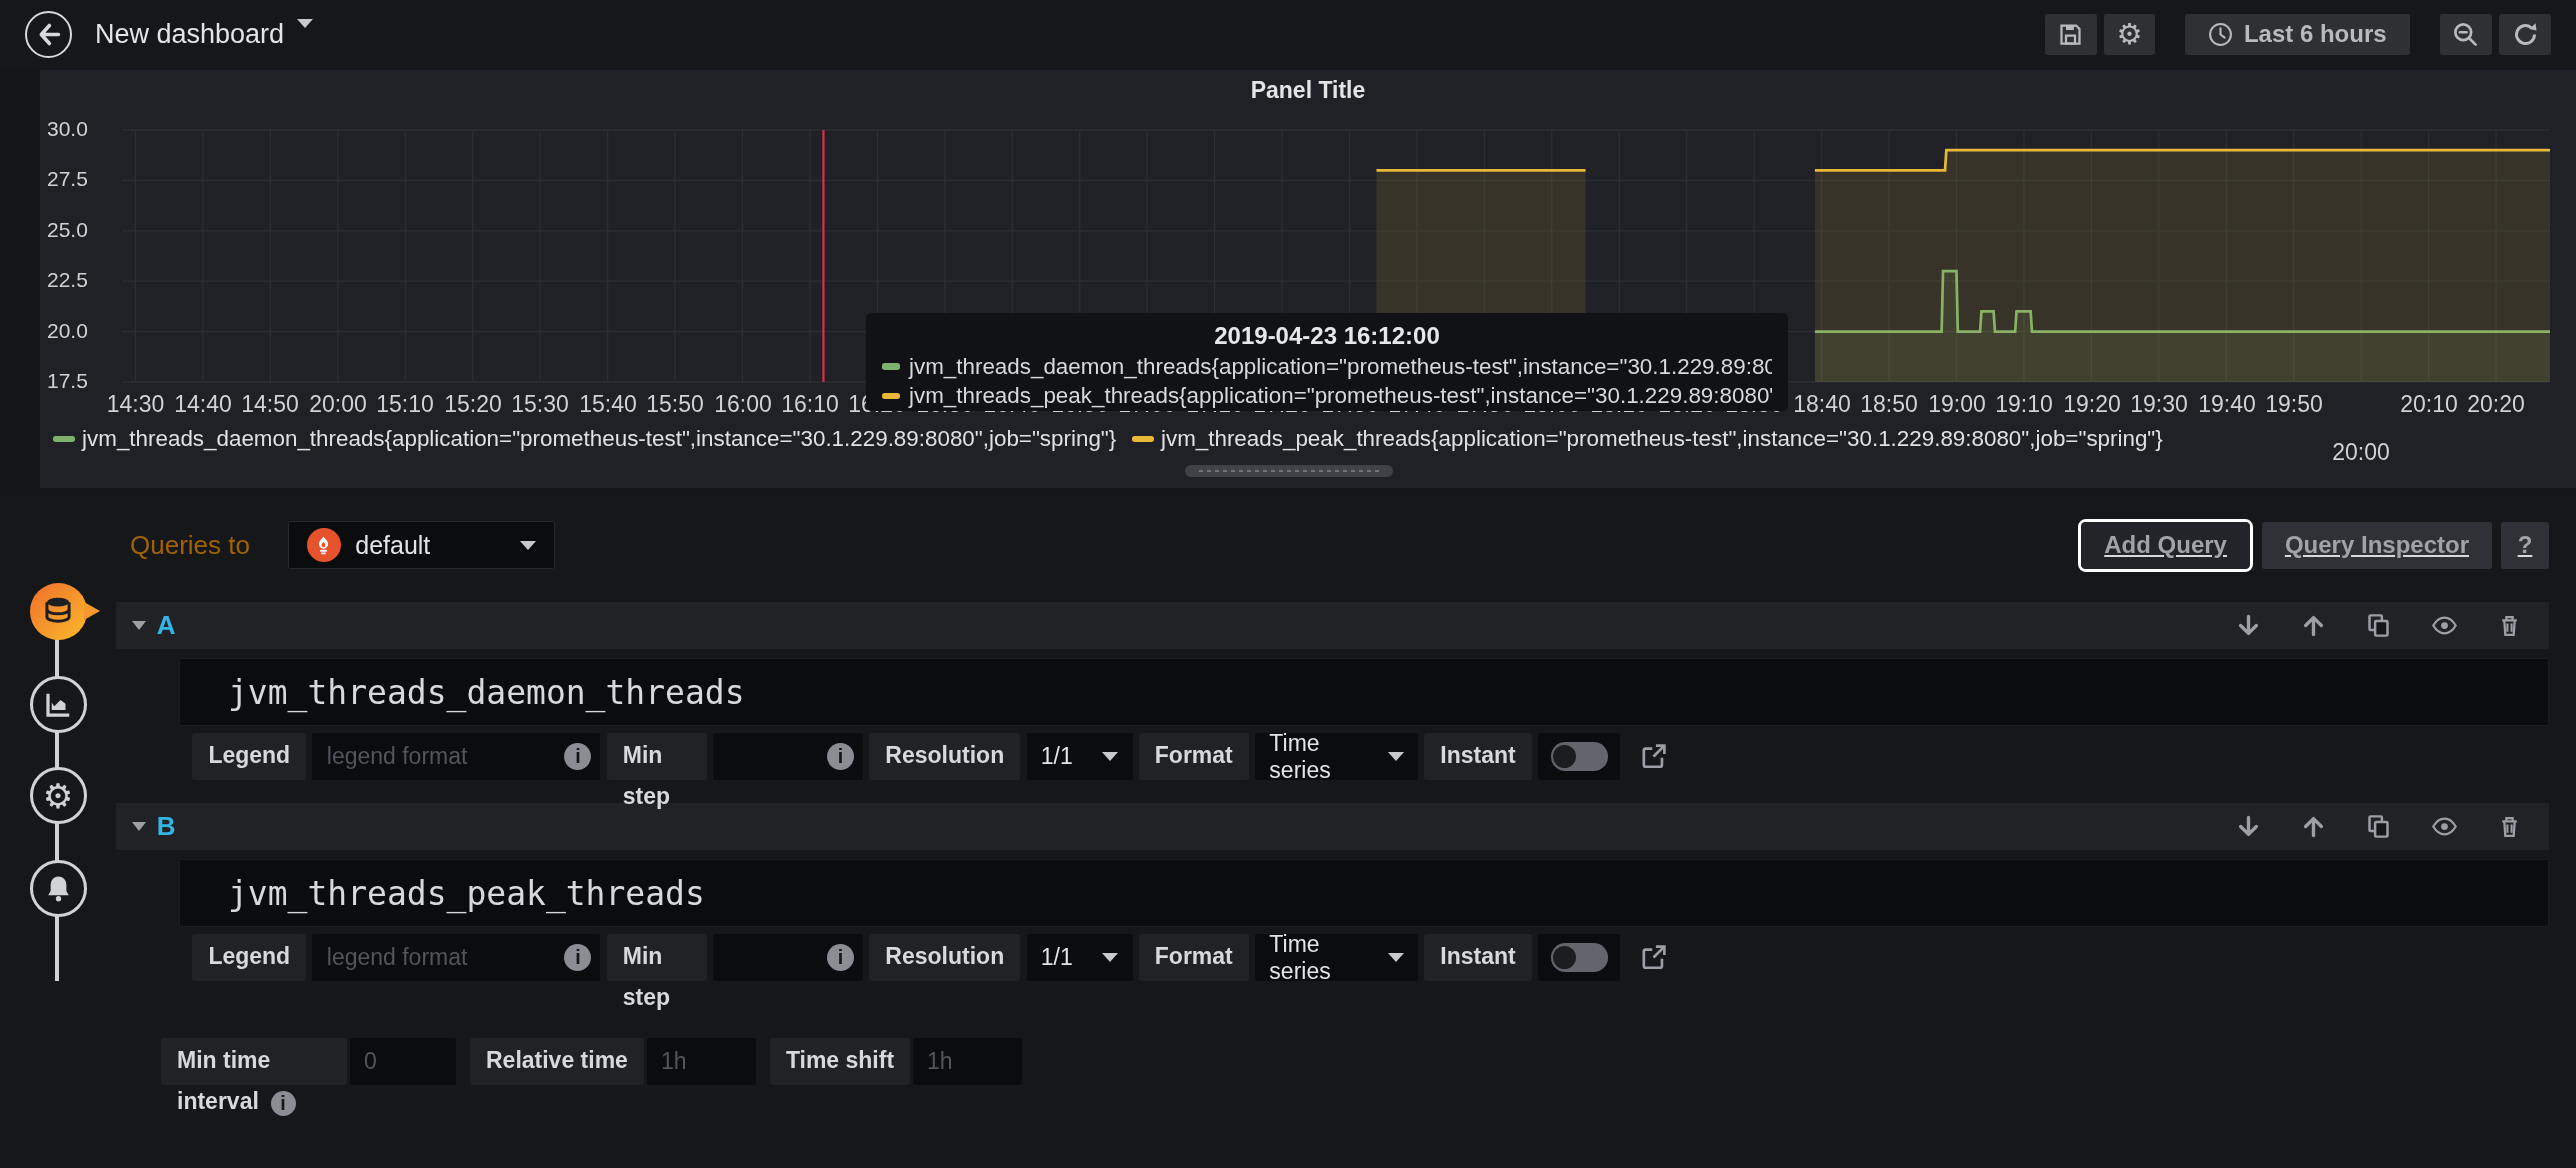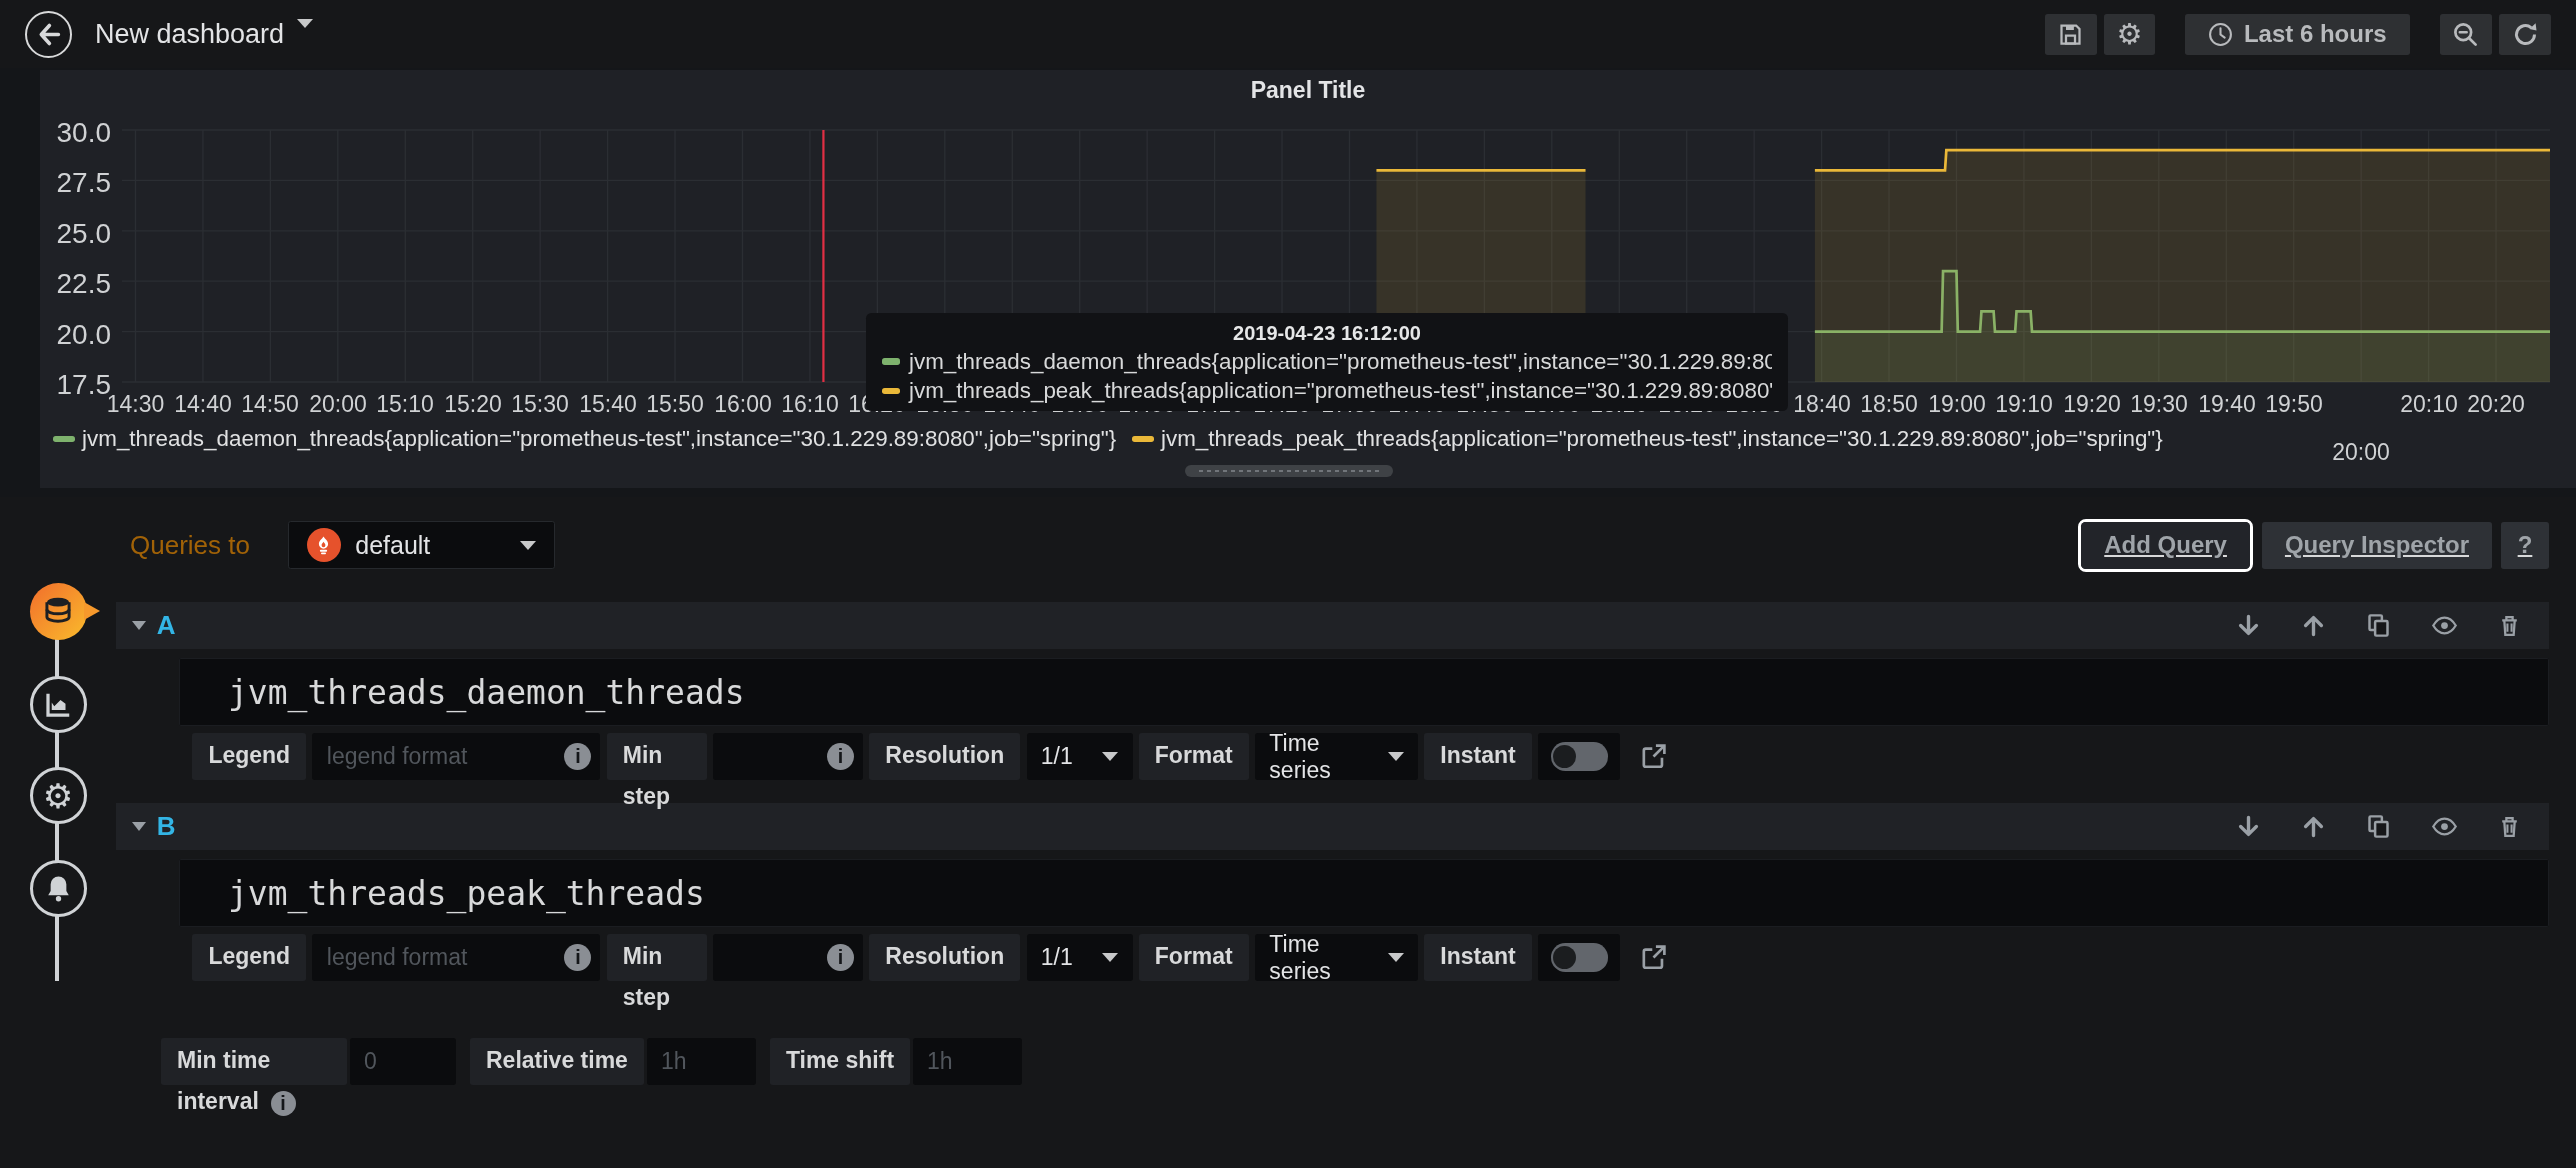--- a/index.html
+++ b/index.html
@@ -20,30 +20,30 @@
              display:flex; align-items:center; justify-content:center; padding:0 12.5px; gap:10.7px;
              font-size:24px; font-weight:bold; cursor:pointer; }
   .nav-btn.time { margin:0 23px; padding:0 23px; }
 
   
   .panel { position:absolute; left:40px; top:70px; width:2536px; height:418px; background:#1f2126; }
   .panel-title { position:absolute; left:0; top:7.2px; width:100%; text-align:center;
                  font-size:23px; font-weight:bold; color:#e3e4e6; }
   .chart-wrap { position:absolute; left:82px; top:60px; width:2428px; height:252px; }
   .chart-wrap svg.plot { position:absolute; left:0; top:0; width:100%; height:100%; overflow:visible; }
-  .y-tick { position:absolute; left:-75px; width:64px; text-align:right; font-size:28px; color:#d0d2d4; }
+  .y-tick { position:absolute; left:-75px; width:64px; text-align:left; font-size:21px; color:#d0d2d4; }
   .x-tick { position:absolute; top:261px; width:90px; margin-left:-45px; text-align:center;
             font-size:23px; color:#d0d2d4; }
   .legend-row { position:absolute; left:13.4px; top:356px; display:flex; gap:16px; align-items:center;
                 font-size:22.4px; color:#e0e1e2; white-space:nowrap; }
   .legend-item { display:flex; align-items:center; gap:7.2px; cursor:pointer; }
   .legend-dash { width:21.5px; height:6.3px; border-radius:2.7px; display:inline-block; }
   .tooltip { position:absolute; left:826px; top:243px; width:922px; height:98px; background:#111215;
              border-radius:5.4px; z-index:6; padding:9px 16px; pointer-events:none; }
-  .tooltip .tt-time { text-align:center; font-size:20px; font-weight:bold; color:#e6e7e8; }
+  .tooltip .tt-time { text-align:center; font-size:24px; font-weight:bold; color:#e6e7e8; }
   .tooltip .tt-row { display:flex; align-items:center; gap:9px; font-size:22.4px; color:#d8d9da;
                      margin-top:3.6px; white-space:nowrap; overflow:hidden; }
   .tt-dash { width:18px; height:6.3px; border-radius:2.7px; flex:none; }
   .resize-handle { position:absolute; left:1145px; top:395px; width:208px; height:11.6px; border-radius:6.3px;
                    background:#3f4246; cursor:row-resize; }
   .resize-handle::after { content:""; position:absolute; left:14.3px; right:14.3px; top:4.5px; height:2.7px;
                    background:repeating-linear-gradient(90deg,#71757a 0 3.6px,transparent 3.6px 8px); }
 
   
   .editor { position:absolute; left:0; top:497px; width:2576px; height:672px; background:#161719; }

